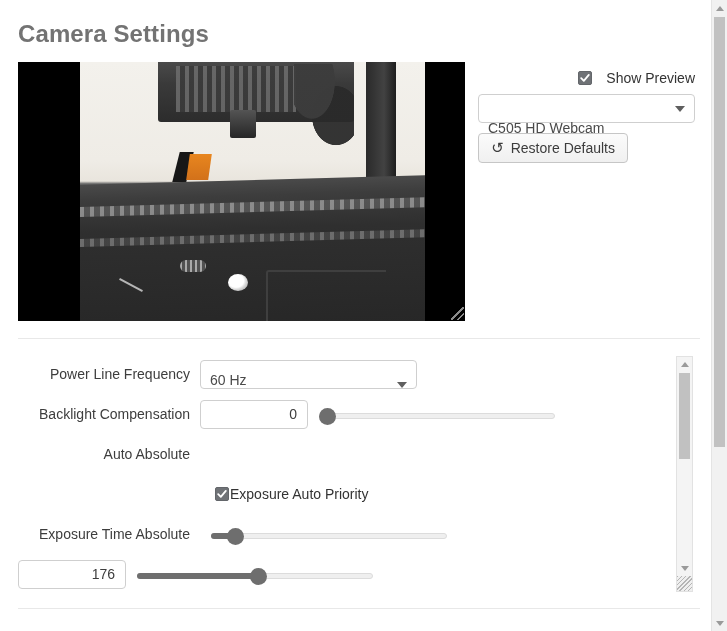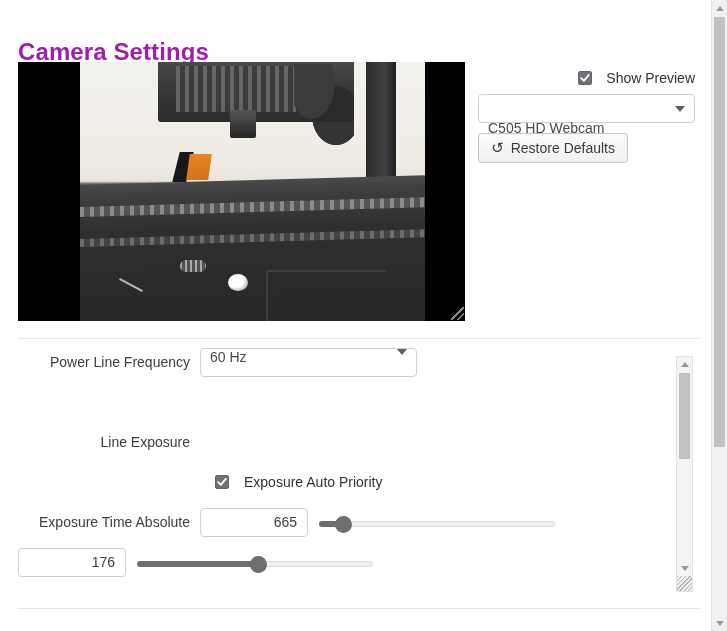--- a/index.html
+++ b/index.html
@@ -62,24 +62,24 @@
     width: 11px;
     height: 430px;
     background: #c1c1c1;
     border-radius: 0;
   }
 
   
   .title {
     position: absolute;
     left: 18px;
-    top: 38px;
+    top: 20px;
     font-size: 24px;
     font-weight: bold;
-    color: #a21caf;
+    color: #737373;
     letter-spacing: 0.1px;
   }
 
   
   .video-wrap {
     position: absolute;
     left: 18px;
     top: 62px;
     width: 447px;
     height: 259px;
@@ -301,21 +301,21 @@
     height: 1px;
     background: #e8e8e8;
   }
   .divider.top { top: 338px; }
   .divider.bottom { top: 608px; }
 
   
   .settings-panel {
     position: absolute;
     left: 18px;
-    top: 342px;
+    top: 354px;
     width: 682px;
     height: 238px;
     overflow: hidden;
   }
   .setting-row {
     position: absolute;
     left: 0;
     width: 664px;
     height: 40px;
     display: flex;
@@ -329,21 +329,21 @@
     color: #3d3d3d;
     white-space: nowrap;
   }
   .ctrl-select {
     width: 217px;
     height: 29px;
     background: #ffffff;
     border: 1px solid #cfcfcf;
     border-radius: 4px;
     display: flex;
-    align-items: flex-start;
+    align-items: flex-end;
     padding: 0 9px;
     font-size: 14px;
     color: #4a4a4a;
   }
   .ctrl-select .sel-text { flex: 1; white-space: nowrap; overflow: hidden; text-overflow: ellipsis; }
   .num-input {
     width: 108px;
     height: 29px;
     background: #ffffff;
     border: 1px solid #cfcfcf;
@@ -394,21 +394,21 @@
     left: 0;
     width: 664px;
     height: 40px;
     display: flex;
     align-items: center;
   }
   .checkbox-row .spacer { width: 182px; }
   .checkbox-row .cb-inner {
     display: flex;
     align-items: center;
-    gap: 15px;
+    gap: 1px;
     font-size: 14px;
     color: #333333;
     padding-left: 15px;
   }
 
   
   .panel-scrollbar {
     position: absolute;
     left: 676px;
     top: 356px;
@@ -513,42 +513,50 @@
   <div class="settings-panel">
 
     <div class="setting-row" style="top:0px;">
       <div class="setting-label">Power Line Frequency</div>
       <div class="ctrl-select">
         <span class="sel-text">60 Hz</span>
         <span class="caret"></span>
       </div>
     </div>
 
+    <div class="setting-row" style="top:40px;">
+      <div class="setting-label">Backlight Compensation</div>
+      <div class="num-input">
+        <span>0</span>
+      </div>
+      <div class="slider">
+        <div class="slider-track"></div>
+        <div class="slider-fill" style="width:0px;"></div>
+        <div class="slider-thumb" style="left:0px;"></div>
+      </div>
+    </div>
 
     <div class="setting-row" style="top:80px;">
-      <div class="setting-label">Line Exposure</div>
+      <div class="setting-label">Auto Absolute</div>
     </div>
 
     <div class="checkbox-row" style="top:120px;">
       <div class="spacer"></div>
       <div class="cb-inner">
         <span class="chk">
           <svg width="10" height="10" viewBox="0 0 10 10" aria-hidden="true">
             <path d="M1.2 5.2 L3.8 7.8 L8.8 1.9" stroke="#ffffff" stroke-width="1.8" fill="none" stroke-linecap="round" stroke-linejoin="round"></path>
           </svg>
         </span>
         <span>Exposure Auto Priority</span>
       </div>
     </div>
 
     <div class="setting-row" style="top:160px;">
       <div class="setting-label">Exposure Time Absolute</div>
-      <div class="num-input">
-        <span>665</span>
-      </div>
       <div class="slider">
         <div class="slider-track"></div>
         <div class="slider-fill" style="width:24px;"></div>
         <div class="slider-thumb" style="left:16px;"></div>
       </div>
     </div>
 
     <div class="setting-row" style="top:200px;">
       <div class="num-input">
         <span>176</span>

